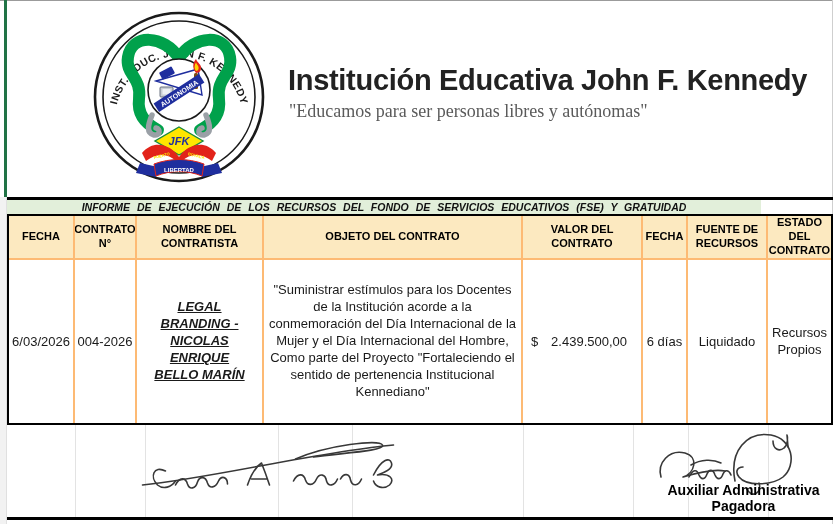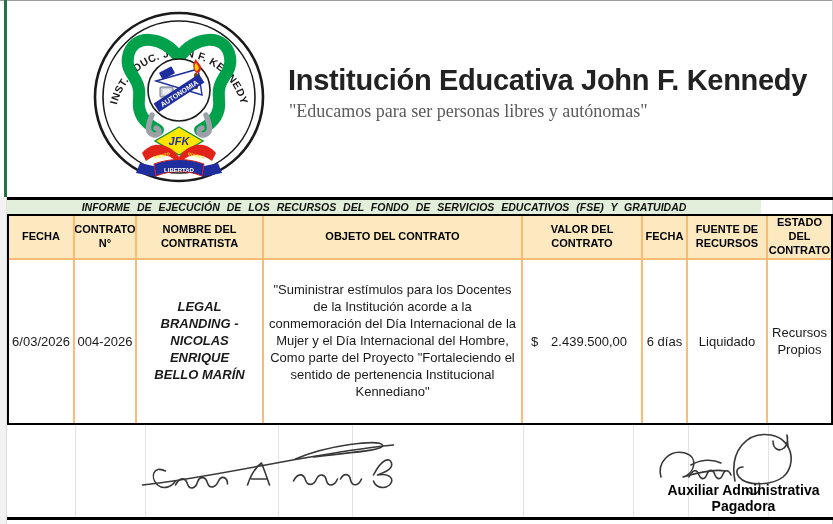--- a/index.html
+++ b/index.html
@@ -23,21 +23,21 @@
   .report-titlebar{position:absolute;left:7px;top:200px;width:754px;height:14px;background:#E2EFDA;display:flex;align-items:center;justify-content:center;}
   .report-titlebar span{font-size:10.5px;font-weight:bold;font-style:italic;color:#111;word-spacing:4px;white-space:nowrap;}
 
   
   .table{position:absolute;left:7px;top:214px;width:826px;box-sizing:border-box;
          display:grid;grid-template-columns:64px 60px 125px 257px 118px 43px 78px 63px;
          grid-template-rows:42px 163px;gap:2px;background:#fdba74;border:2px solid #000;}
   .cell{background:#fff;display:flex;align-items:center;justify-content:center;text-align:center;overflow:hidden;}
   .hcell{background:#FCE9C0;font-weight:bold;font-size:11px;line-height:1.25;padding:1px 2px;color:#000;}
   .dcell{font-size:13px;color:#1a1a1a;}
-  .cell-nombre{font-weight:bold;font-style:italic;padding:0 14px;line-height:1.3;}
+  .cell-nombre{font-weight:bold;font-style:italic;padding:0 14px;line-height:1.3;text-decoration:underline;}
   .cell-objeto{padding:0 4px;line-height:1.3;}
   .cell-valor{justify-content:space-between;padding:0 14px 0 8px;}
   .cell-fuente{line-height:1.3;padding:16px 2px;}
 
   
   .sig-area{position:absolute;left:7px;top:425px;width:826px;height:92px;background:#fff;}
   .gridline{position:absolute;top:0;width:1px;height:92px;background:#e3e3e3;}
   .sig-label{position:absolute;font-weight:bold;font-size:14px;color:#000;text-align:center;}
   .sig-svg{position:absolute;}
   .sig-svg path{fill:none;stroke:#383838;stroke-width:1.6;stroke-linecap:round;stroke-linejoin:round;}

